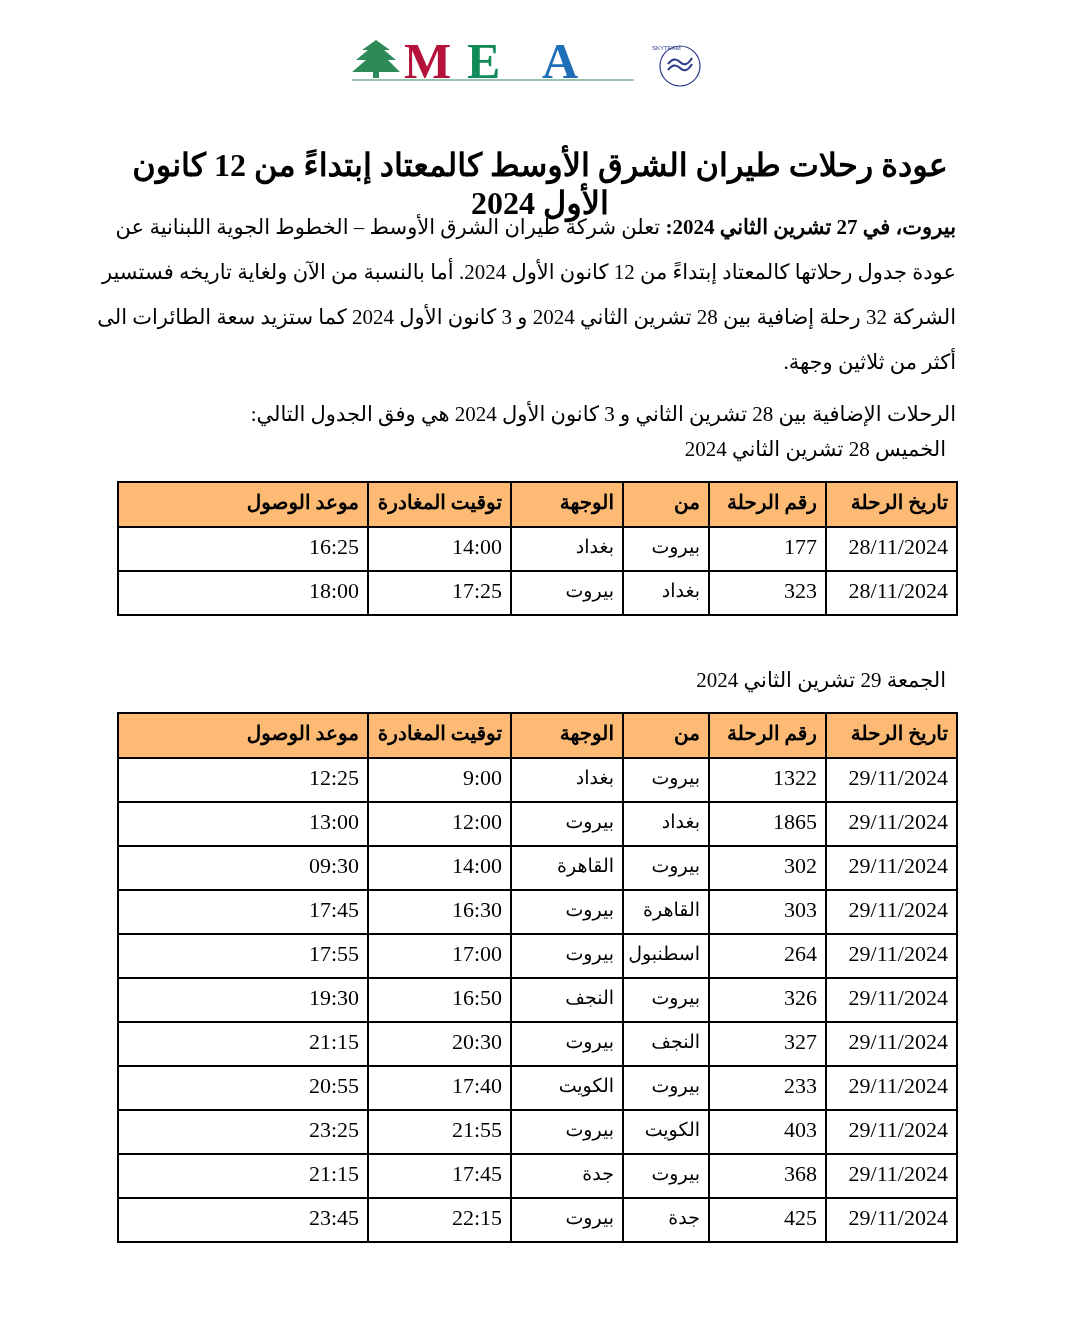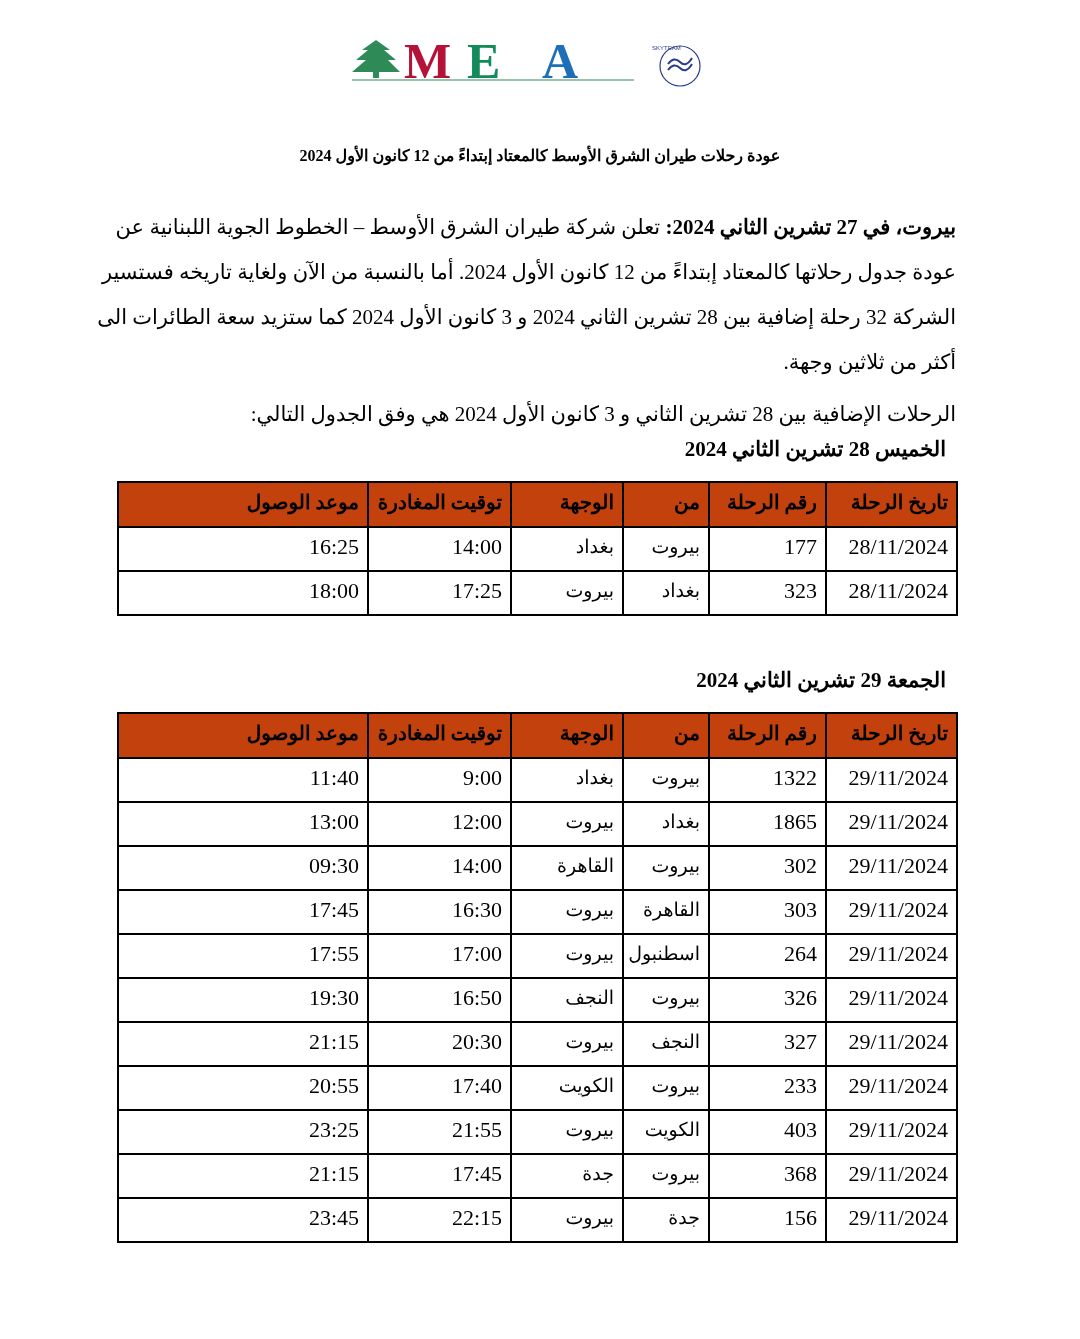--- a/index.html
+++ b/index.html
@@ -1,34 +1,34 @@
 <!DOCTYPE html>
 <html><head>
 <meta charset="utf-8">
 <style>
   html, body { margin: 0; padding: 0; background: #ffffff; }
   body { width: 1080px; height: 1339px; position: relative; overflow: hidden;
          font-family: "Liberation Serif", "DejaVu Serif", serif; color: #000; }
   .logo { position: absolute; left: 352px; top: 36px; width: 352px; height: 54px; }
   .logo svg { display: block; }
   .title { position: absolute; left: 100px; width: 880px; top: 146px; text-align: center;
-           direction: rtl; font-weight: bold; font-size: 16px; }
+           direction: rtl; font-weight: bold; font-size: 32px; }
   .para { position: absolute; right: 124px; width: 860px; direction: rtl; text-align: right;
           font-size: 21px; line-height: 45px; }
   .para .lead { font-weight: bold; }
   .p1 { top: 205px; }
   .p2 { top: 392px; font-family: Liberation Serif, serif; }
-  .subhead { position: absolute; right: 134px; direction: rtl; font-weight: bold; font-size: 21px; }
+  .subhead { position: absolute; right: 134px; direction: rtl; font-weight: normal; font-size: 21px; }
   .sh1 { top: 437px; }
   .sh2 { top: 668px; }
   table.sched { position: absolute; left: 117px; width: 839px; border-collapse: collapse;
                 direction: rtl; font-size: 22px; table-layout: fixed; }
   table.sched th, table.sched td { border: 2px solid #000; padding: 0 8px; text-align: right;
                                    vertical-align: top; }
-  table.sched th { background: #c2410c; font-weight: bold; font-size: 20px; height: 43px; line-height: 38px; }
+  table.sched th { background: #fdba74; font-weight: bold; font-size: 20px; height: 43px; line-height: 38px; }
   table.sched td { height: 42px; line-height: 38px; }
   table.sched td.ar { font-size: 19px; margin-top: 42px; }
   .t1 { top: 481px; }
   .t2 { top: 712px; }
   col.c1 { width: 131px; } col.c2 { width: 117px; } col.c3 { width: 86px; }
   col.c4 { width: 112px; } col.c5 { width: 143px; } col.c6 { width: 250px; }
 </style>
 </head>
 <body>
 
@@ -119,21 +119,21 @@
         <th>موعد الوصول</th>
       </tr>
     </thead>
   <tbody>
       <tr>
         <td>29/11/2024</td>
         <td>1322</td>
         <td class="ar">بيروت</td>
         <td class="ar">بغداد</td>
         <td>9:00</td>
-        <td>11:40</td>
+        <td>12:25</td>
       </tr>
       <tr>
         <td>29/11/2024</td>
         <td>1865</td>
         <td class="ar">بغداد</td>
         <td class="ar">بيروت</td>
         <td>12:00</td>
         <td>13:00</td>
       </tr>
       <tr>
@@ -195,20 +195,20 @@
       <tr>
         <td>29/11/2024</td>
         <td>368</td>
         <td class="ar">بيروت</td>
         <td class="ar">جدة</td>
         <td>17:45</td>
         <td>21:15</td>
       </tr>
       <tr>
         <td>29/11/2024</td>
-        <td>156</td>
+        <td>425</td>
         <td class="ar">جدة</td>
         <td class="ar">بيروت</td>
         <td>22:15</td>
         <td>23:45</td>
       </tr>
     </tbody>
 </table>
 
 </body></html>

